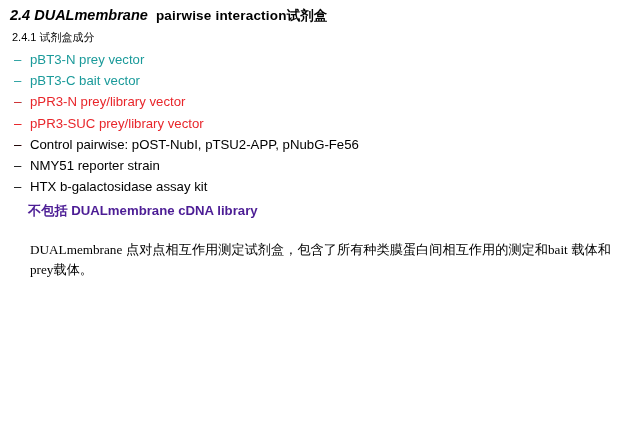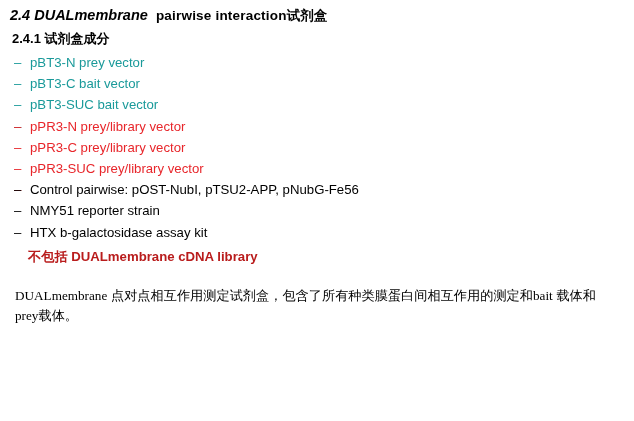--- a/index.html
+++ b/index.html
@@ -35,22 +35,22 @@
   .heading-main .pairwise {
     font-style: normal;
     font-size: 13.5px;
     letter-spacing: 0.2px;
   }
   .heading-main .cjk {
     font-style: normal;
     font-size: 13.5px;
   }
   .heading-sub {
-    font-size: 13px;
-    font-weight: bold;
+    font-size: 11px;
+    font-weight: normal;
     margin: 4px 0 4px 2px;
   }
   .heading-sub .num {
     letter-spacing: 0;
   }
   .bullet-list {
     margin: 0;
     padding: 0;
     list-style: none;
   }
@@ -64,31 +64,31 @@
   .bullet-item .dash {
     position: absolute;
     left: 4px;
     top: 0;
     font-size: 13.2px;
   }
   .c-teal { color: #1a9a9a; }
   .c-red  { color: #e8262b; }
   .c-black { color: #000000; }
   .note-red {
-    color: #b91c1c;
+    color: #4c1d95;
     font-weight: bold;
     font-size: 13.2px;
     line-height: 22px;
     margin: 3px 0 2px 18px;
     white-space: nowrap;
   }
   .para {
     font-size: 13.2px;
     line-height: 20px;
-    margin: 18px 0 0 5px;
+    margin: 18px 0 0 20px;
     max-width: 600px;
   }
   .para .mono {
     font-family: "Liberation Serif", serif;
   }
   .para .serif {
     font-family: "Liberation Serif", serif;
   }
 </style>
 </head>
@@ -109,32 +109,30 @@
     <li class="bullet-item c-teal">
       <span class="dash">–</span>
       <span>pBT3-N prey vector</span>
     </li>
     <li class="bullet-item c-teal">
       <span class="dash">–</span>
       <span>pBT3-C bait vector</span>
     </li>
     <li class="bullet-item c-teal">
       <span class="dash">–</span>
-      <span>pBT3-SUC bait vector</span>
     </li>
     <li class="bullet-item c-teal">
       <span class="dash">–</span>
     </li>
     <li class="bullet-item c-red">
       <span class="dash">–</span>
       <span>pPR3-N prey/library vector</span>
     </li>
     <li class="bullet-item c-red">
       <span class="dash">–</span>
-      <span>pPR3-C prey/library vector</span>
     </li>
     <li class="bullet-item c-red">
       <span class="dash">–</span>
       <span>pPR3-SUC prey/library vector</span>
     </li>
     <li class="bullet-item c-red">
       <span class="dash">–</span>
     </li>
     <li class="bullet-item c-black">
       <span class="dash">–</span>

